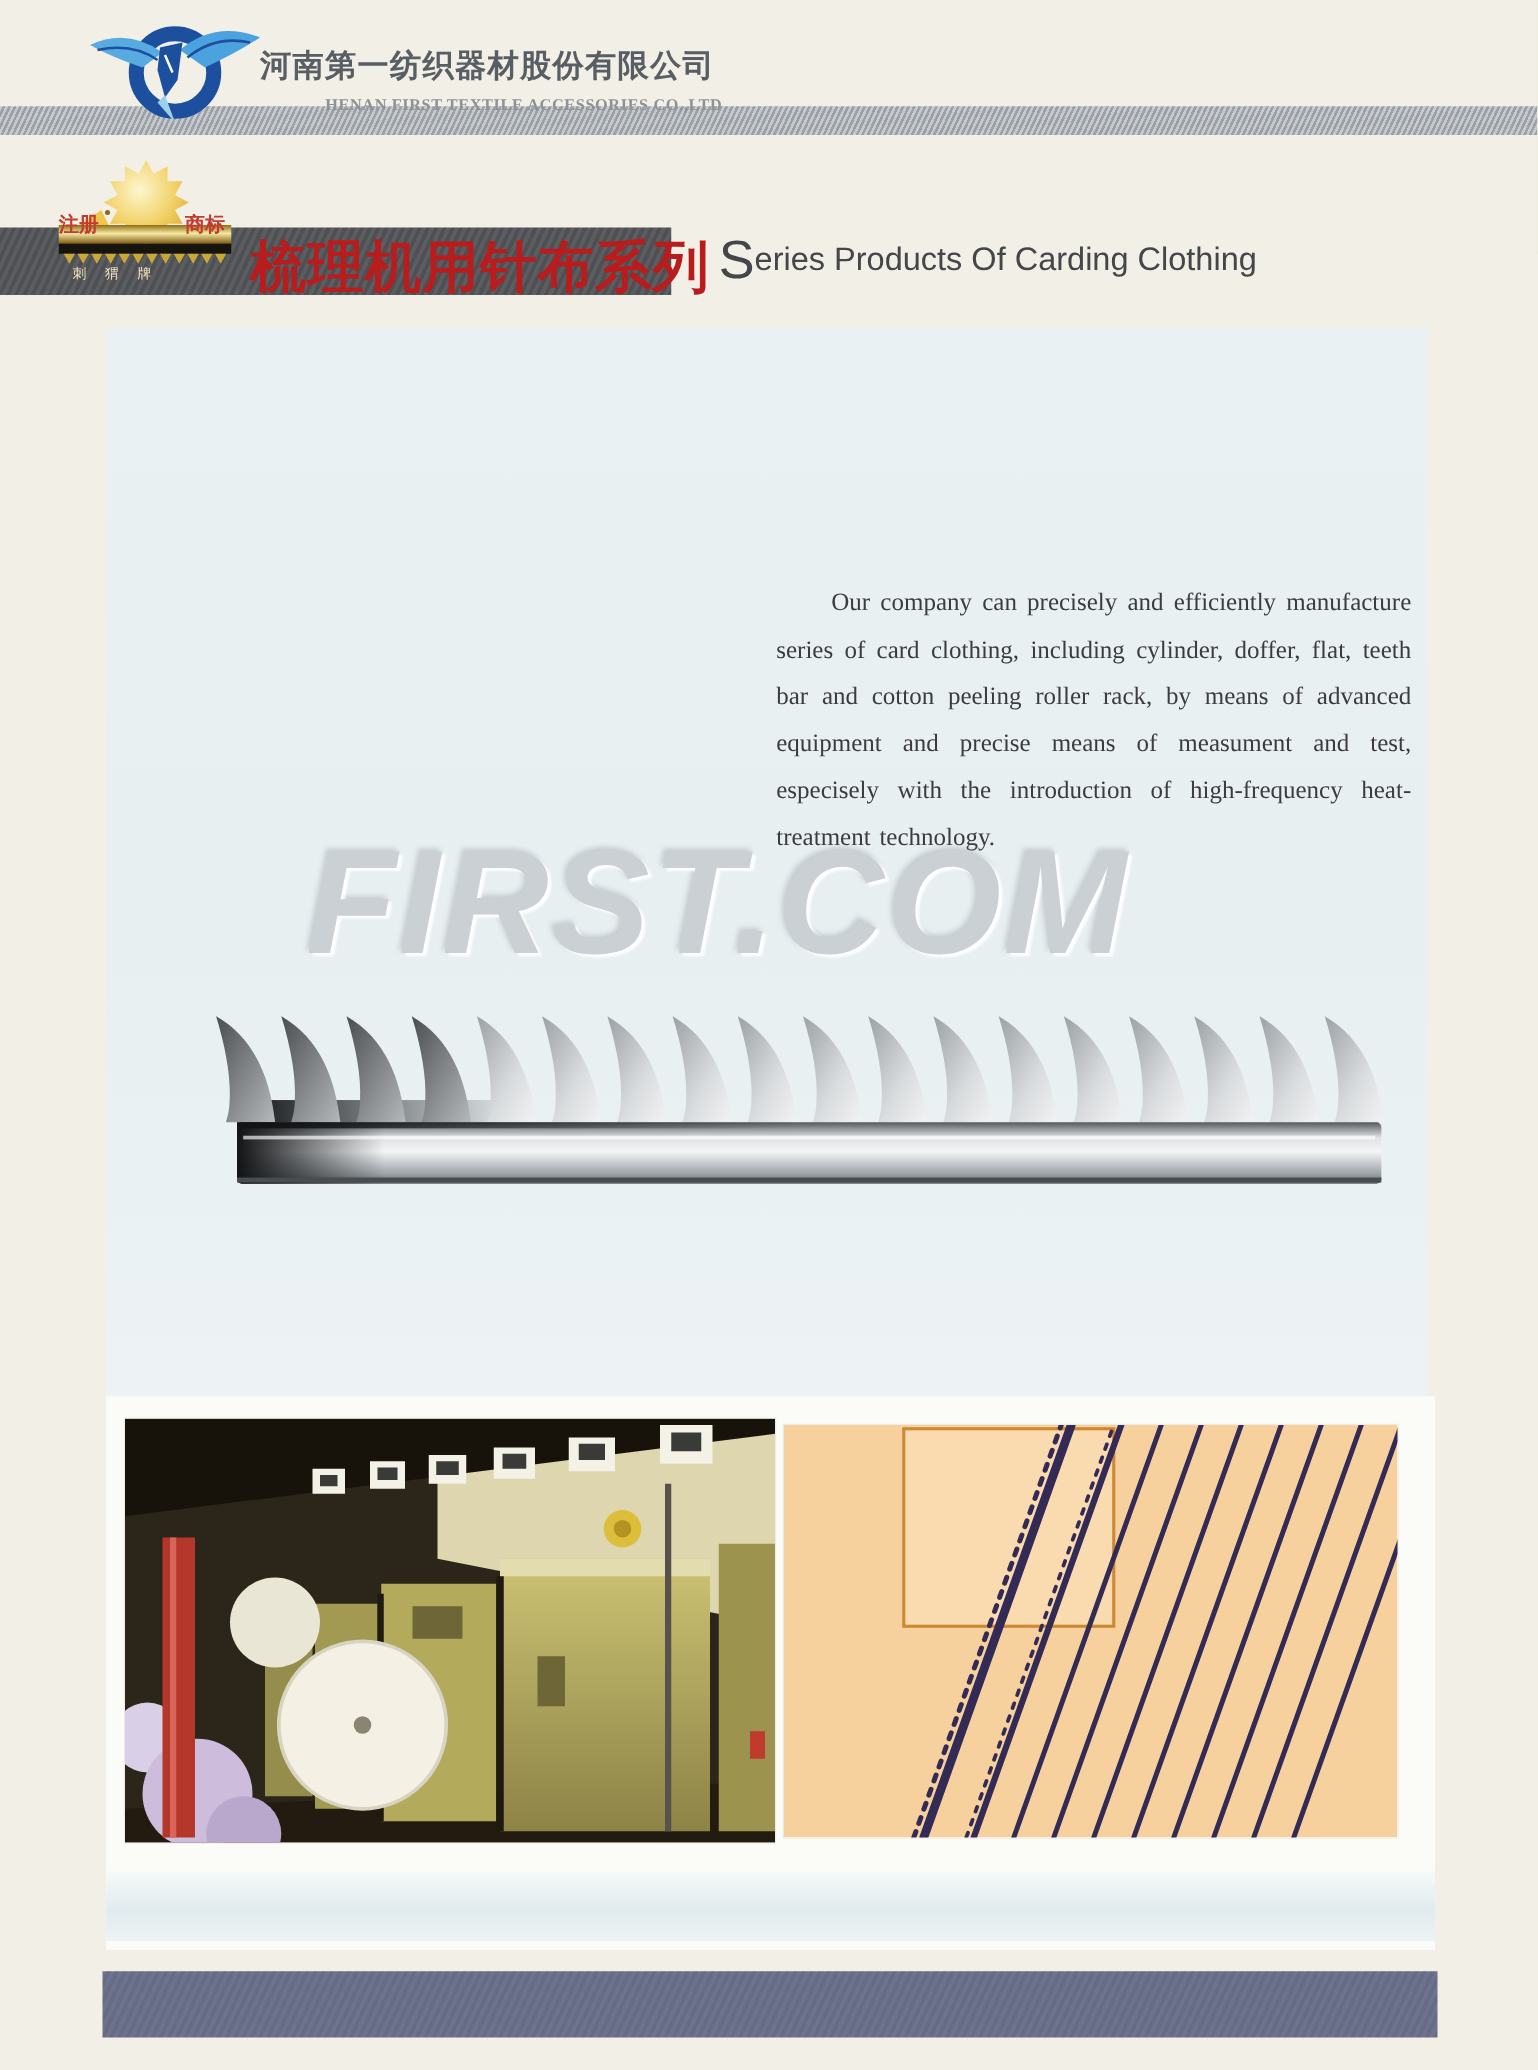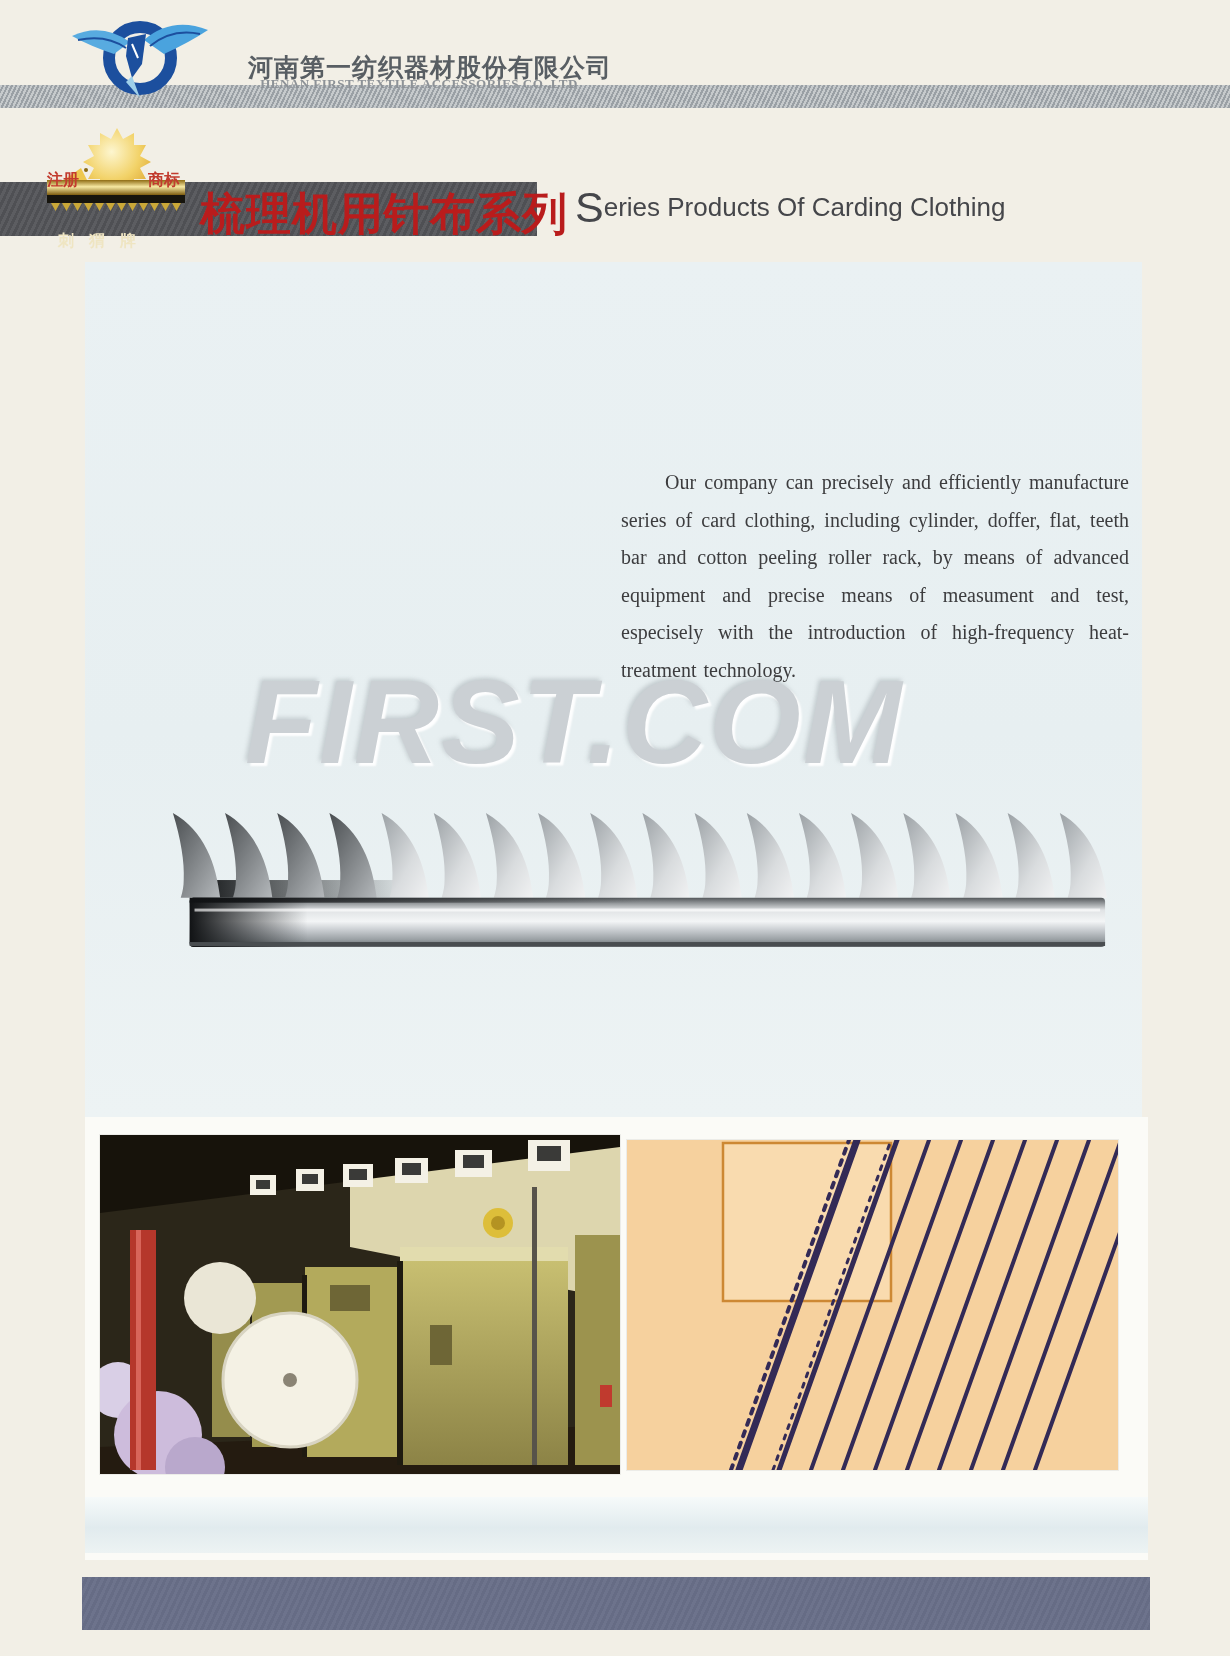--- a/index.html
+++ b/index.html
@@ -4,32 +4,32 @@
 <style>
   html,body{margin:0;padding:0;background:#e9e6db;}
   .page{position:relative;width:1230px;height:1656px;background:#f2efe6;overflow:hidden;
         font-family:"Liberation Sans",sans-serif;}
   .abs{position:absolute;}
 
   
   .hdr-band{left:0;top:85px;width:1230px;height:23px;
     background:repeating-linear-gradient(115deg,#c6cacc 0 2px,#9aa0a5 2px 4px);}
   .logo-svg{left:68px;top:6px;width:142px;height:102px;}
-  .co-zh{left:208px;top:51px;width:420px;font-size:25px;font-weight:700;color:#585e63;letter-spacing:1px;margin-left:40px;}
+  .co-zh{left:208px;top:36px;width:420px;font-size:25px;font-weight:700;color:#585e63;letter-spacing:1px;}
   .co-en{left:209px;top:76px;width:420px;font-size:13px;font-weight:700;color:#8d9297;
          font-family:"Liberation Serif",serif;letter-spacing:.5px;text-align:center;}
 
   
   .banner{left:0;top:182px;width:537px;height:54px;
     background:repeating-linear-gradient(115deg,#5c5d61 0 3px,#4f5054 3px 6px);}
   .hedgehog-svg{left:45px;top:126px;width:142px;height:92px;}
   .reg{font-size:16px;color:#c23b2e;font-weight:700;}
   .reg-l{left:47px;top:170px;}
   .reg-r{left:148px;top:170px;}
-  .brand-name{left:58px;top:211px;width:130px;font-size:16px;font-weight:700;color:#efe5c2;letter-spacing:15px;margin-top:20px;}
+  .brand-name{left:58px;top:211px;width:130px;font-size:11px;font-weight:400;color:#efe5c2;letter-spacing:15px;}
   .title-zh{left:200px;top:184px;width:330px;font-size:45px;font-weight:700;color:#b91c1c;
     font-family:"Liberation Serif",serif;letter-spacing:1px;white-space:nowrap;}
   .title-en{left:575px;top:192px;color:#45464a;font-size:26px;white-space:nowrap;}
   .title-en .big{font-size:43px;line-height:26px;vertical-align:-6px;}
 
   
   .panel{left:85px;top:262px;width:1057px;height:855px;
     background:linear-gradient(180deg,#eaf1f3 0%,#e7eff1 55%,#edf3f4 100%);}
   .p-zh{position:absolute;left:24px;top:8px;width:500px;margin:0;font-size:21.5px;line-height:31.5px;
     color:#46535a;text-align:justify;text-indent:2em;font-weight:500;

